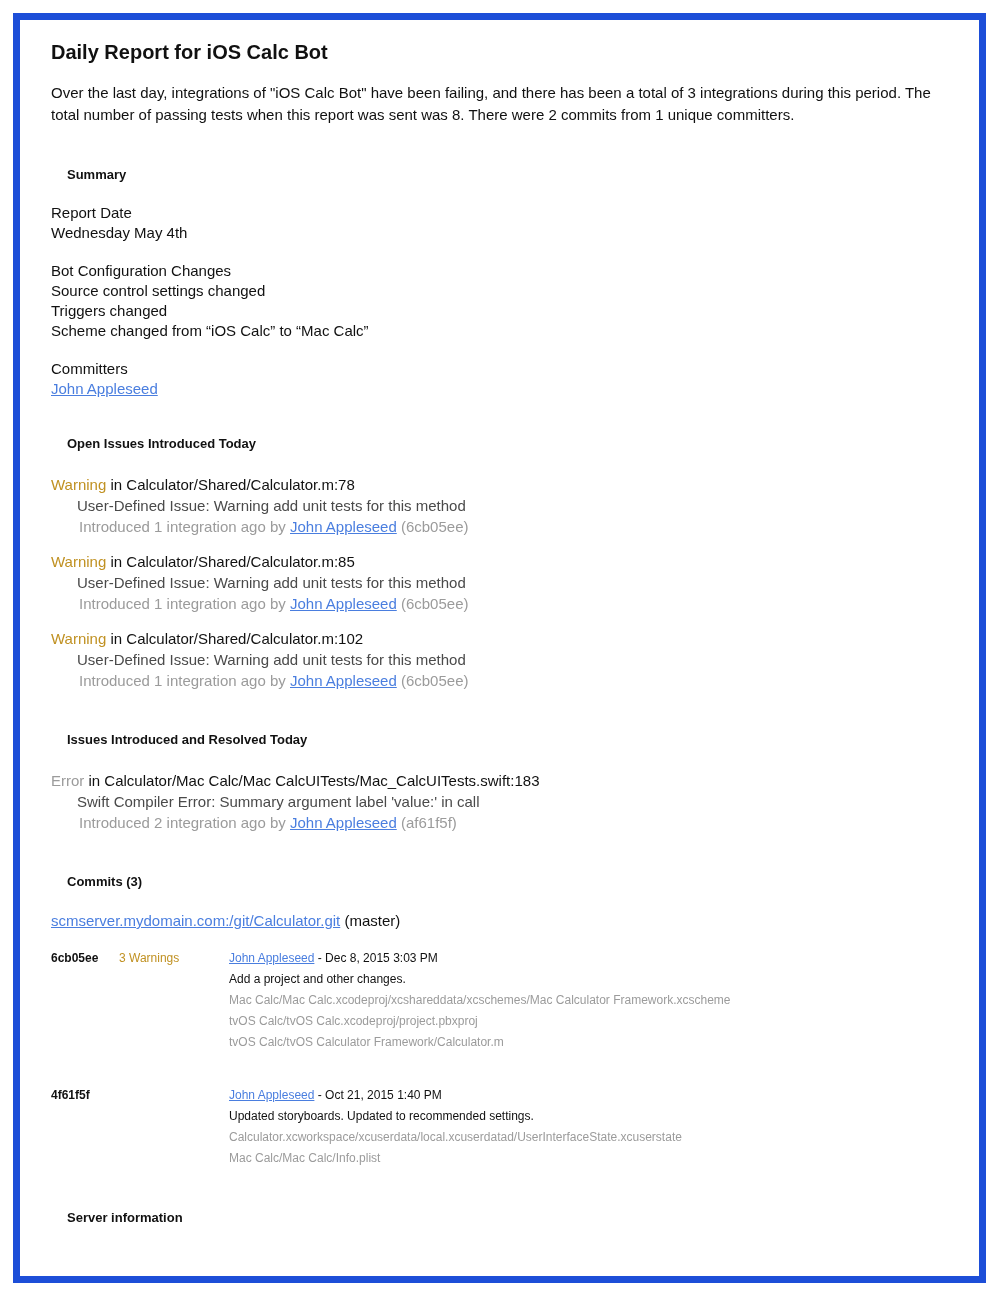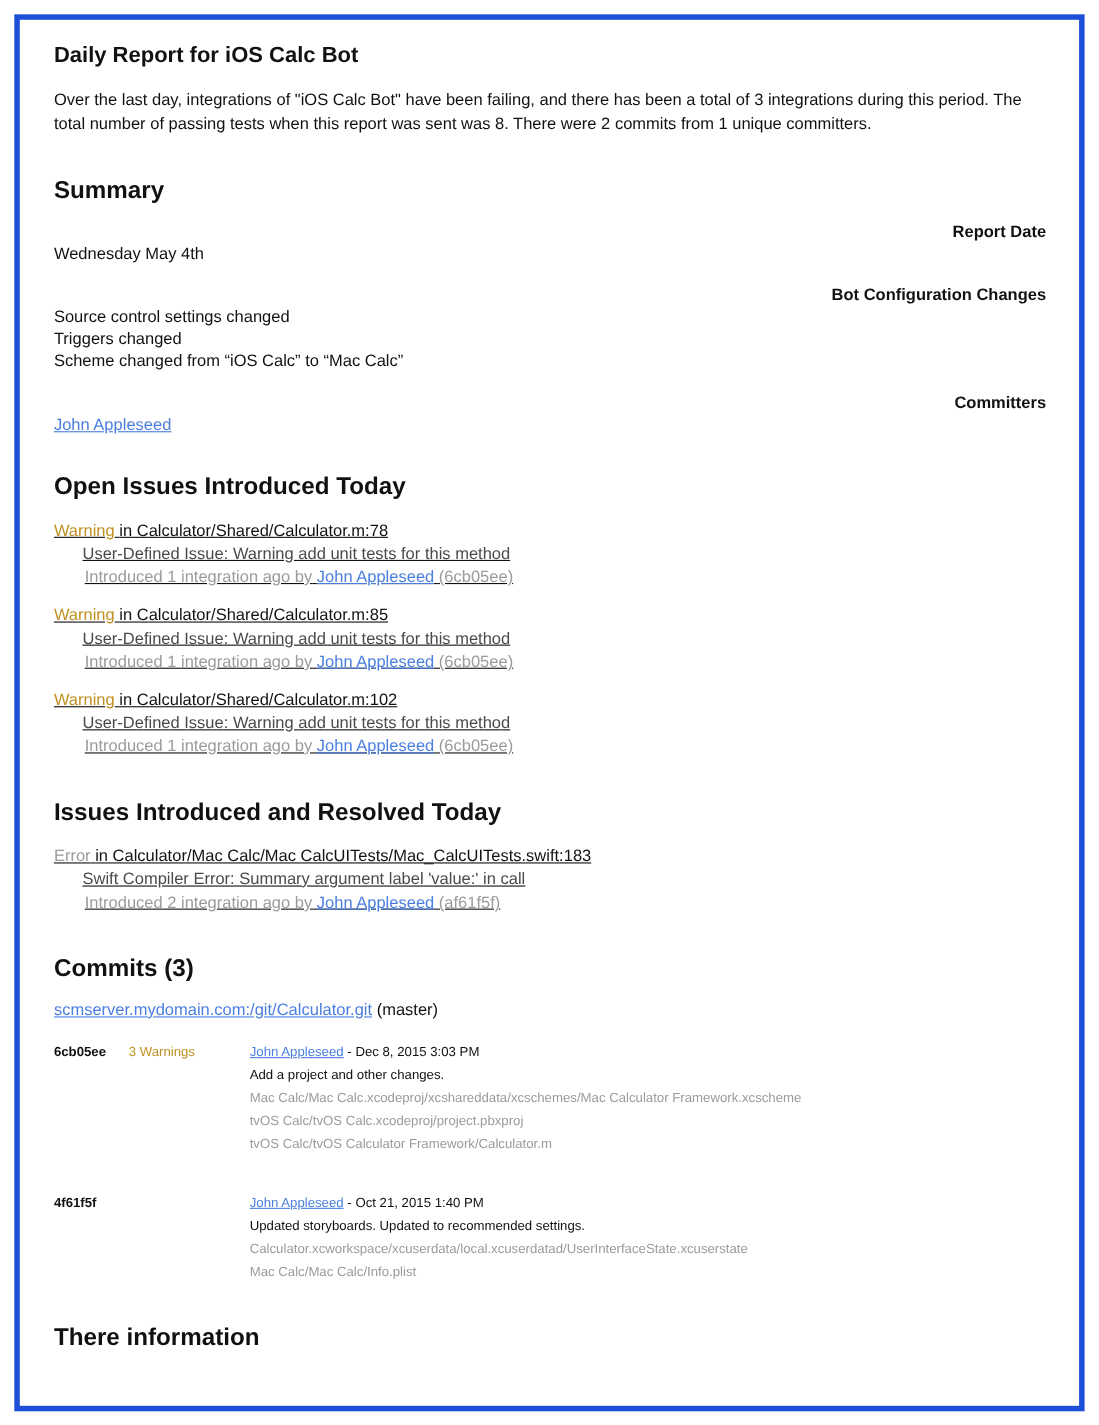--- a/index.html
+++ b/index.html
@@ -12,53 +12,53 @@
     color: #111111;
   }
   .card {
     position: absolute;
     left: 13px;
     top: 13px;
     width: 973px;
     height: 1270px;
     box-sizing: border-box;
     background: #ffffff;
-    border: 5px solid #1d4ed8;
+    border: 7px solid #1d4ed8;
     padding: 20px 30px 30px 31px;
     overflow: hidden;
   }
   h1 {
     font-size: 20px;
     font-weight: bold;
     margin: 0 0 0 0;
     line-height: 24px;
   }
   .intro {
     font-size: 15px;
     line-height: 22px;
     margin: 18px 0 0 0;
     max-width: 915px;
   }
   h2 {
-    font-size: 22px;
+    font-size: 13px;
     font-weight: bold;
-    margin: 38px 0 0 0;
+    margin: 38px 0 0 16px;
     line-height: 21px;
   }
   h2.first-gap { margin-top: 34px; }
   .group { margin-top: 18px; font-size: 15px; line-height: 20px; }
-  .group .label { font-weight: bold; text-align: right; }
+  .group .label { font-weight: normal; }
   .indent { }
   a.link {
     color: var(--link, #4a7edf);
     text-decoration: underline;
     cursor: pointer;
   }
   
-  .issue { margin-top: 20px; font-size: 15px; line-height: 21px; text-decoration: underline; }
+  .issue { margin-top: 20px; font-size: 15px; line-height: 21px; }
   .issue + .issue { margin-top: 14px; }
   .sev-warning { color: var(--warning, #c09122); }
   .sev-muted { color: var(--muted, #9b9b9b); }
   .issue-desc { margin-left: 26px; color: var(--dark_muted, #4a4a4a); }
   .issue-meta { margin-left: 28px; color: var(--muted, #9b9b9b); }
   
   .repo-line { margin-top: 19px; font-size: 15px; line-height: 20px; }
   .commit { display: flex; margin-top: 17px; font-size: 12px; line-height: 21px; }
   .commit + .commit { margin-top: 32px; }
   .c-hash { width: 68px; flex: 0 0 68px; font-weight: bold; }
@@ -143,15 +143,15 @@
     <div class="c-hash">4f61f5f</div>
     <div class="c-warn"></div>
     <div class="c-body">
       <div><a class="link">John Appleseed</a> <span>- Oct 21, 2015 1:40 PM</span></div>
       <div class="c-msg">Updated storyboards. Updated to recommended settings.</div>
       <div class="c-file">Calculator.xcworkspace/xcuserdata/local.xcuserdatad/UserInterfaceState.xcuserstate</div>
       <div class="c-file">Mac Calc/Mac Calc/Info.plist</div>
     </div>
   </div>
 
-  <h2>There information</h2>
+  <h2>Server information</h2>
 
 </div>
 
 </body></html>

